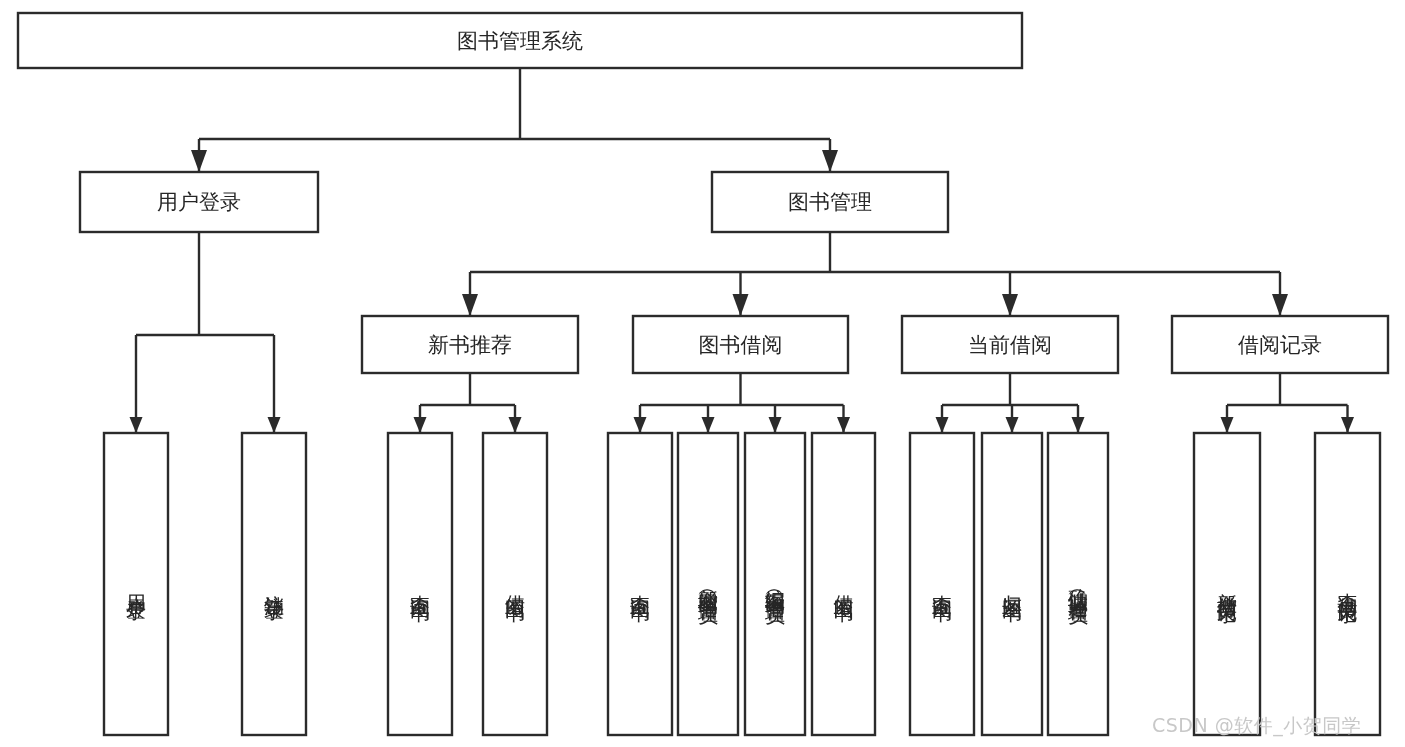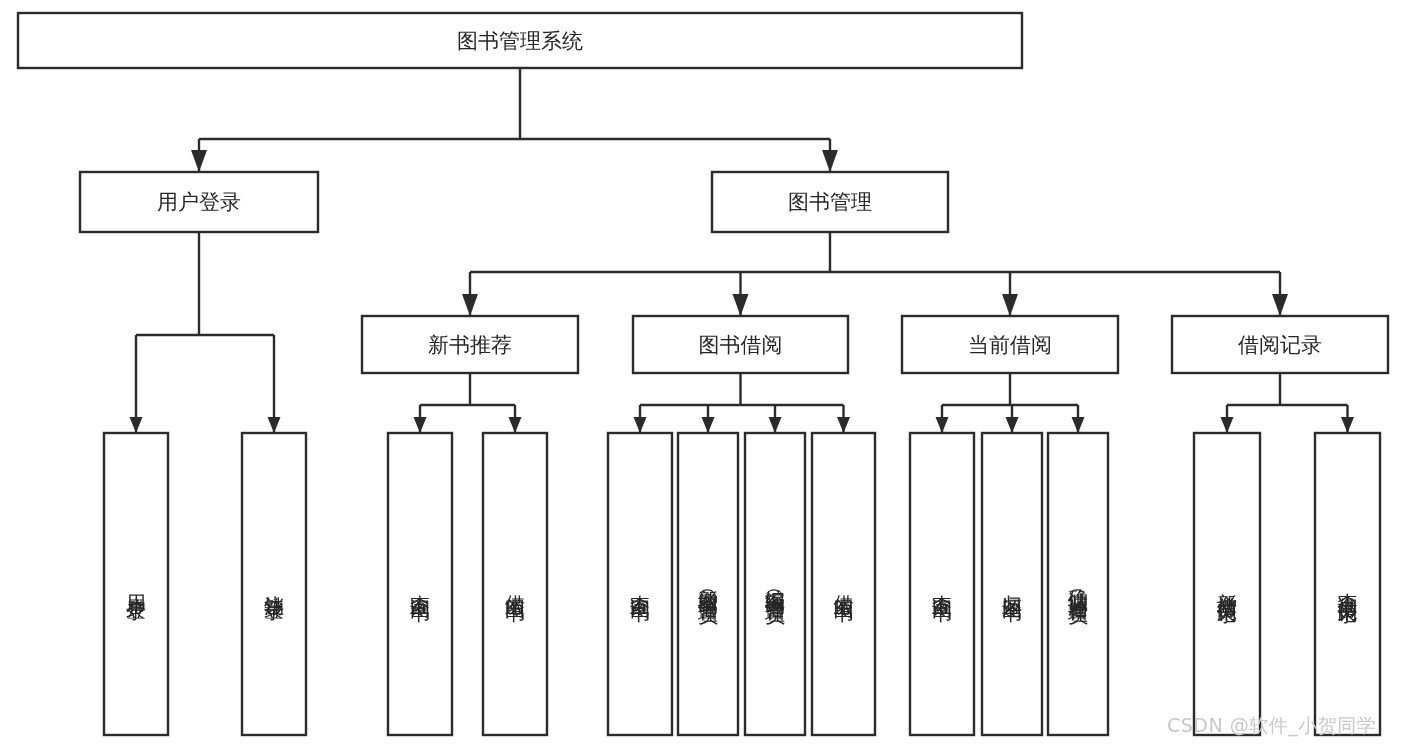--- a/index.html
+++ b/index.html
@@ -206,15 +206,15 @@
         <span>确认归还（管理员）</span>
       </div>
       <div class="label-vert" style="left: 1194px; top: 433px; width: 66px; height: 302px;">
         <span>新增借阅记录</span>
       </div>
       <div class="label-vert" style="left: 1315px; top: 433px; width: 65px; height: 302px;">
         <span>查询借阅记录</span>
       </div>
     </div>
 
-  <div class="watermark" style="left: 1152px; top: 713px; color: rgb(200, 200, 200); margin-left: 15px;">CSDN @软件_小贺同学</div>
+  <div class="watermark" style="left: 1152px; top: 713px; color: rgb(200, 200, 200);">CSDN @软件_小贺同学</div>
 
 </div>
 
 </body></html>

